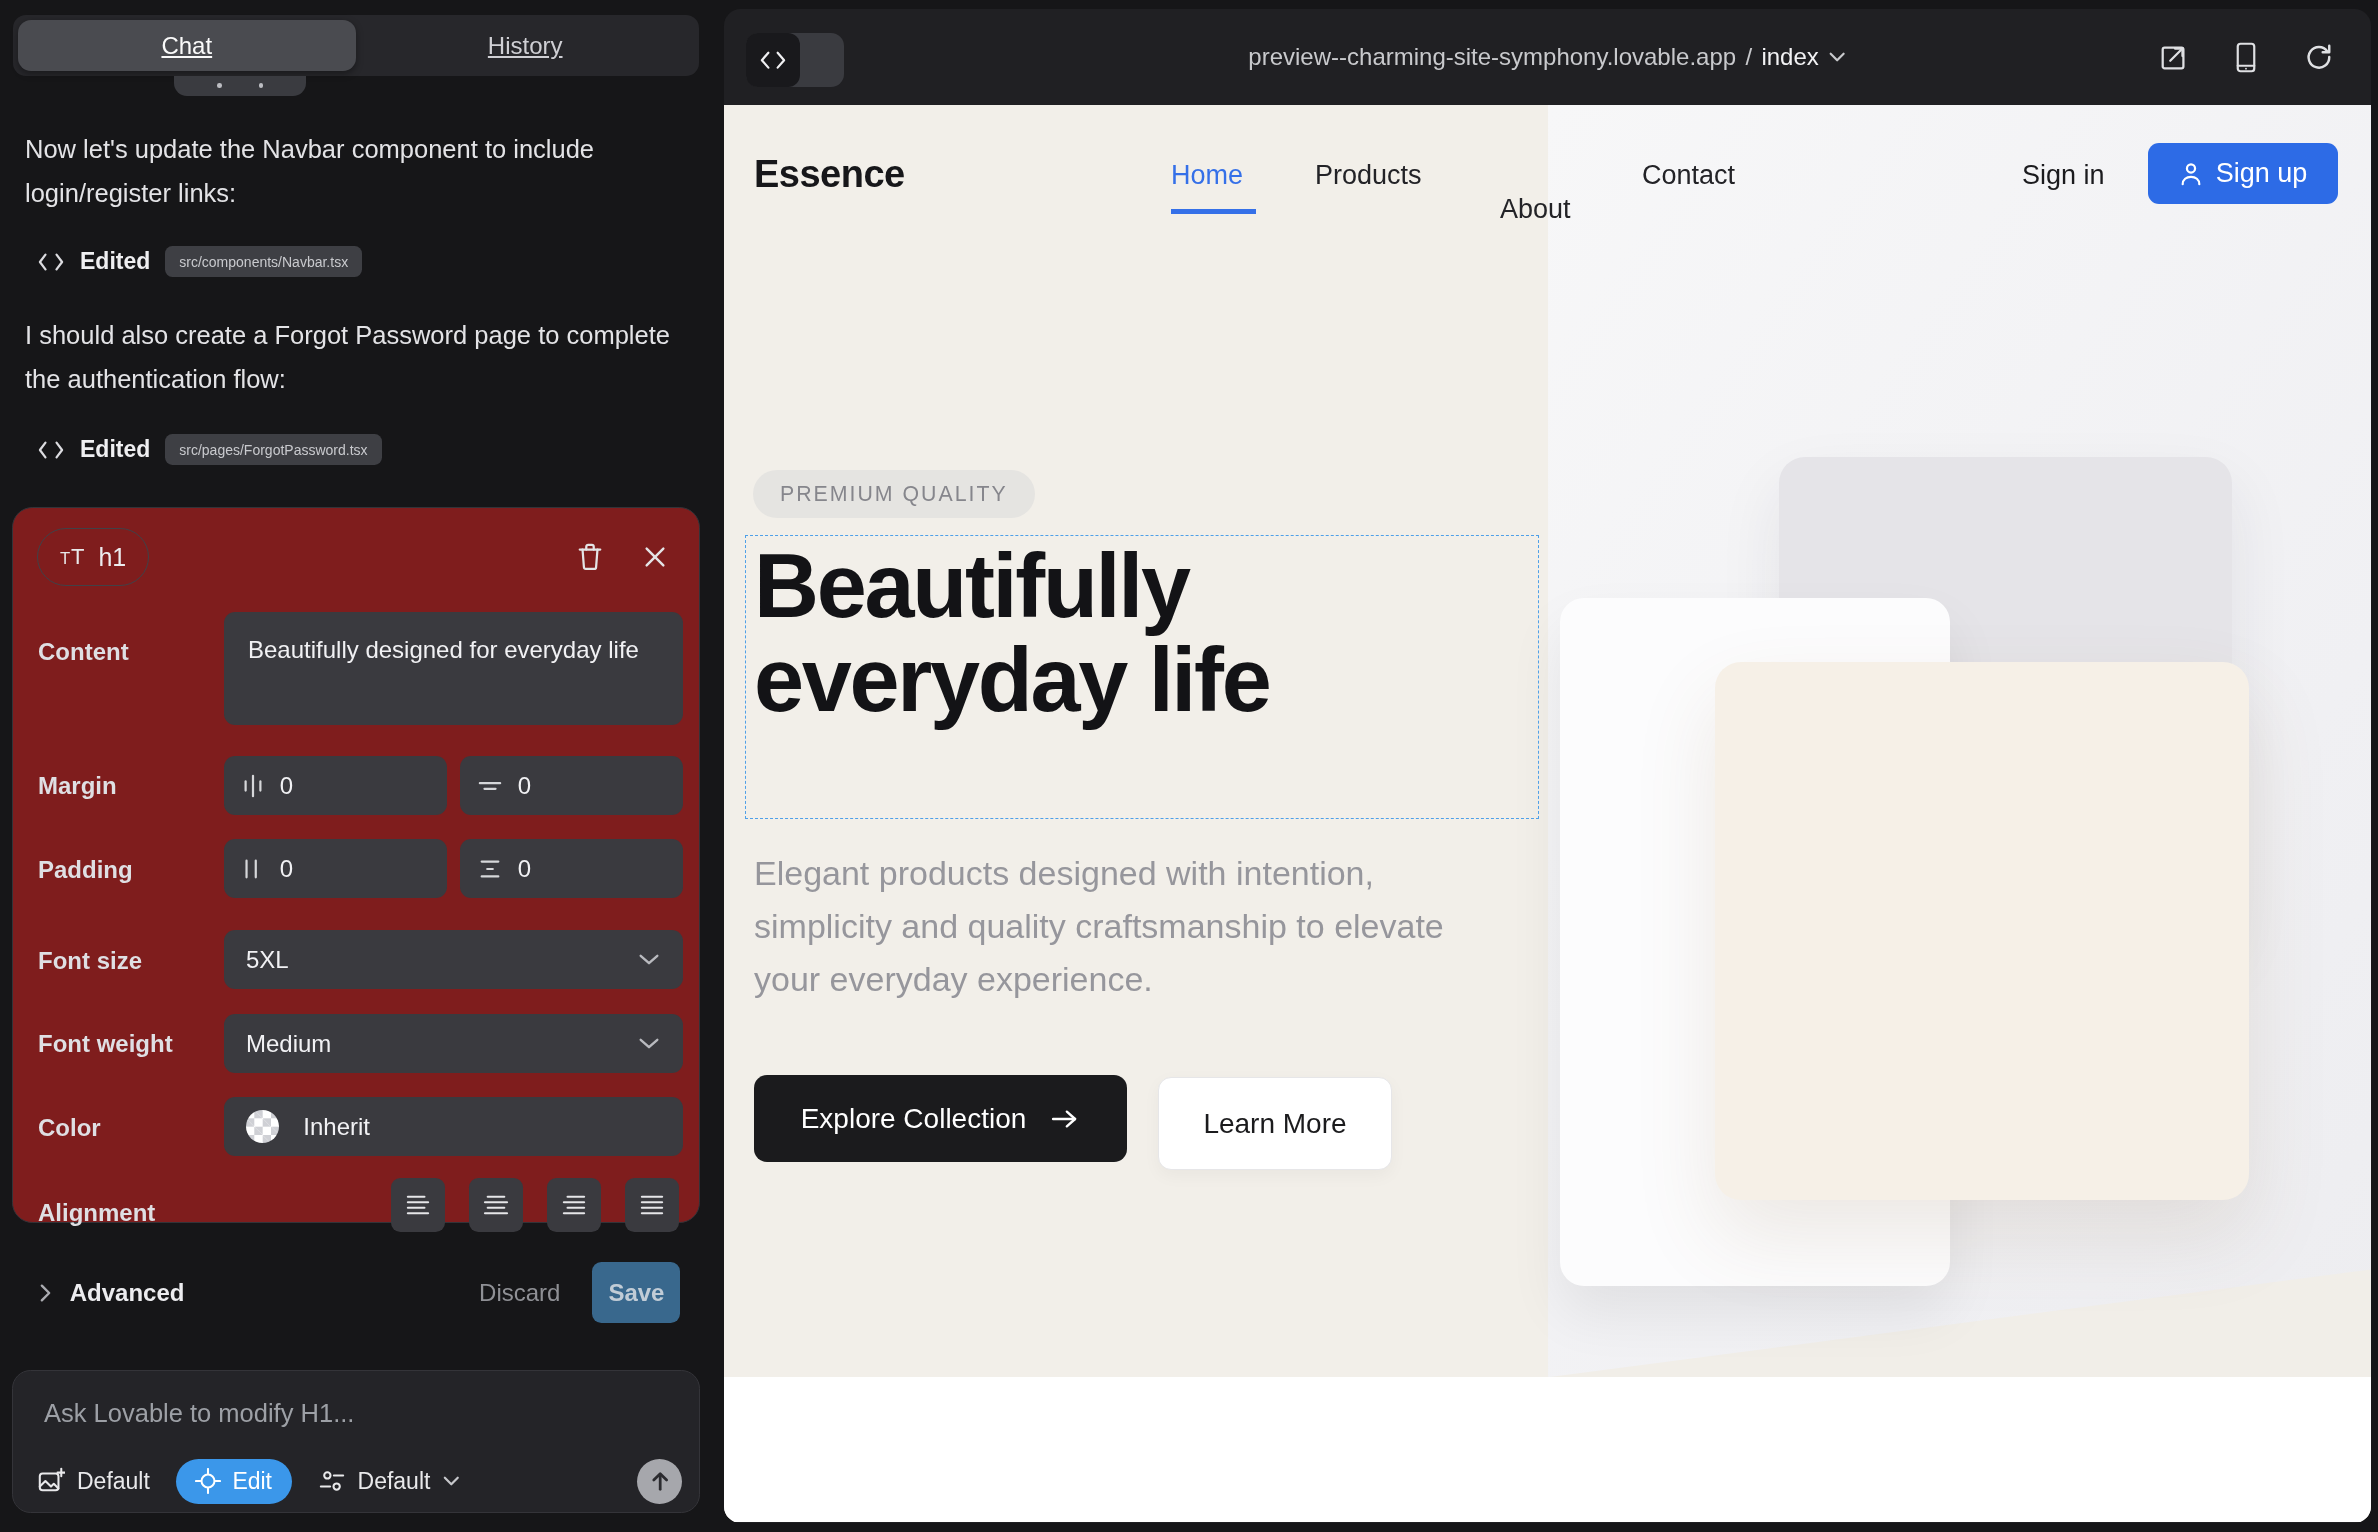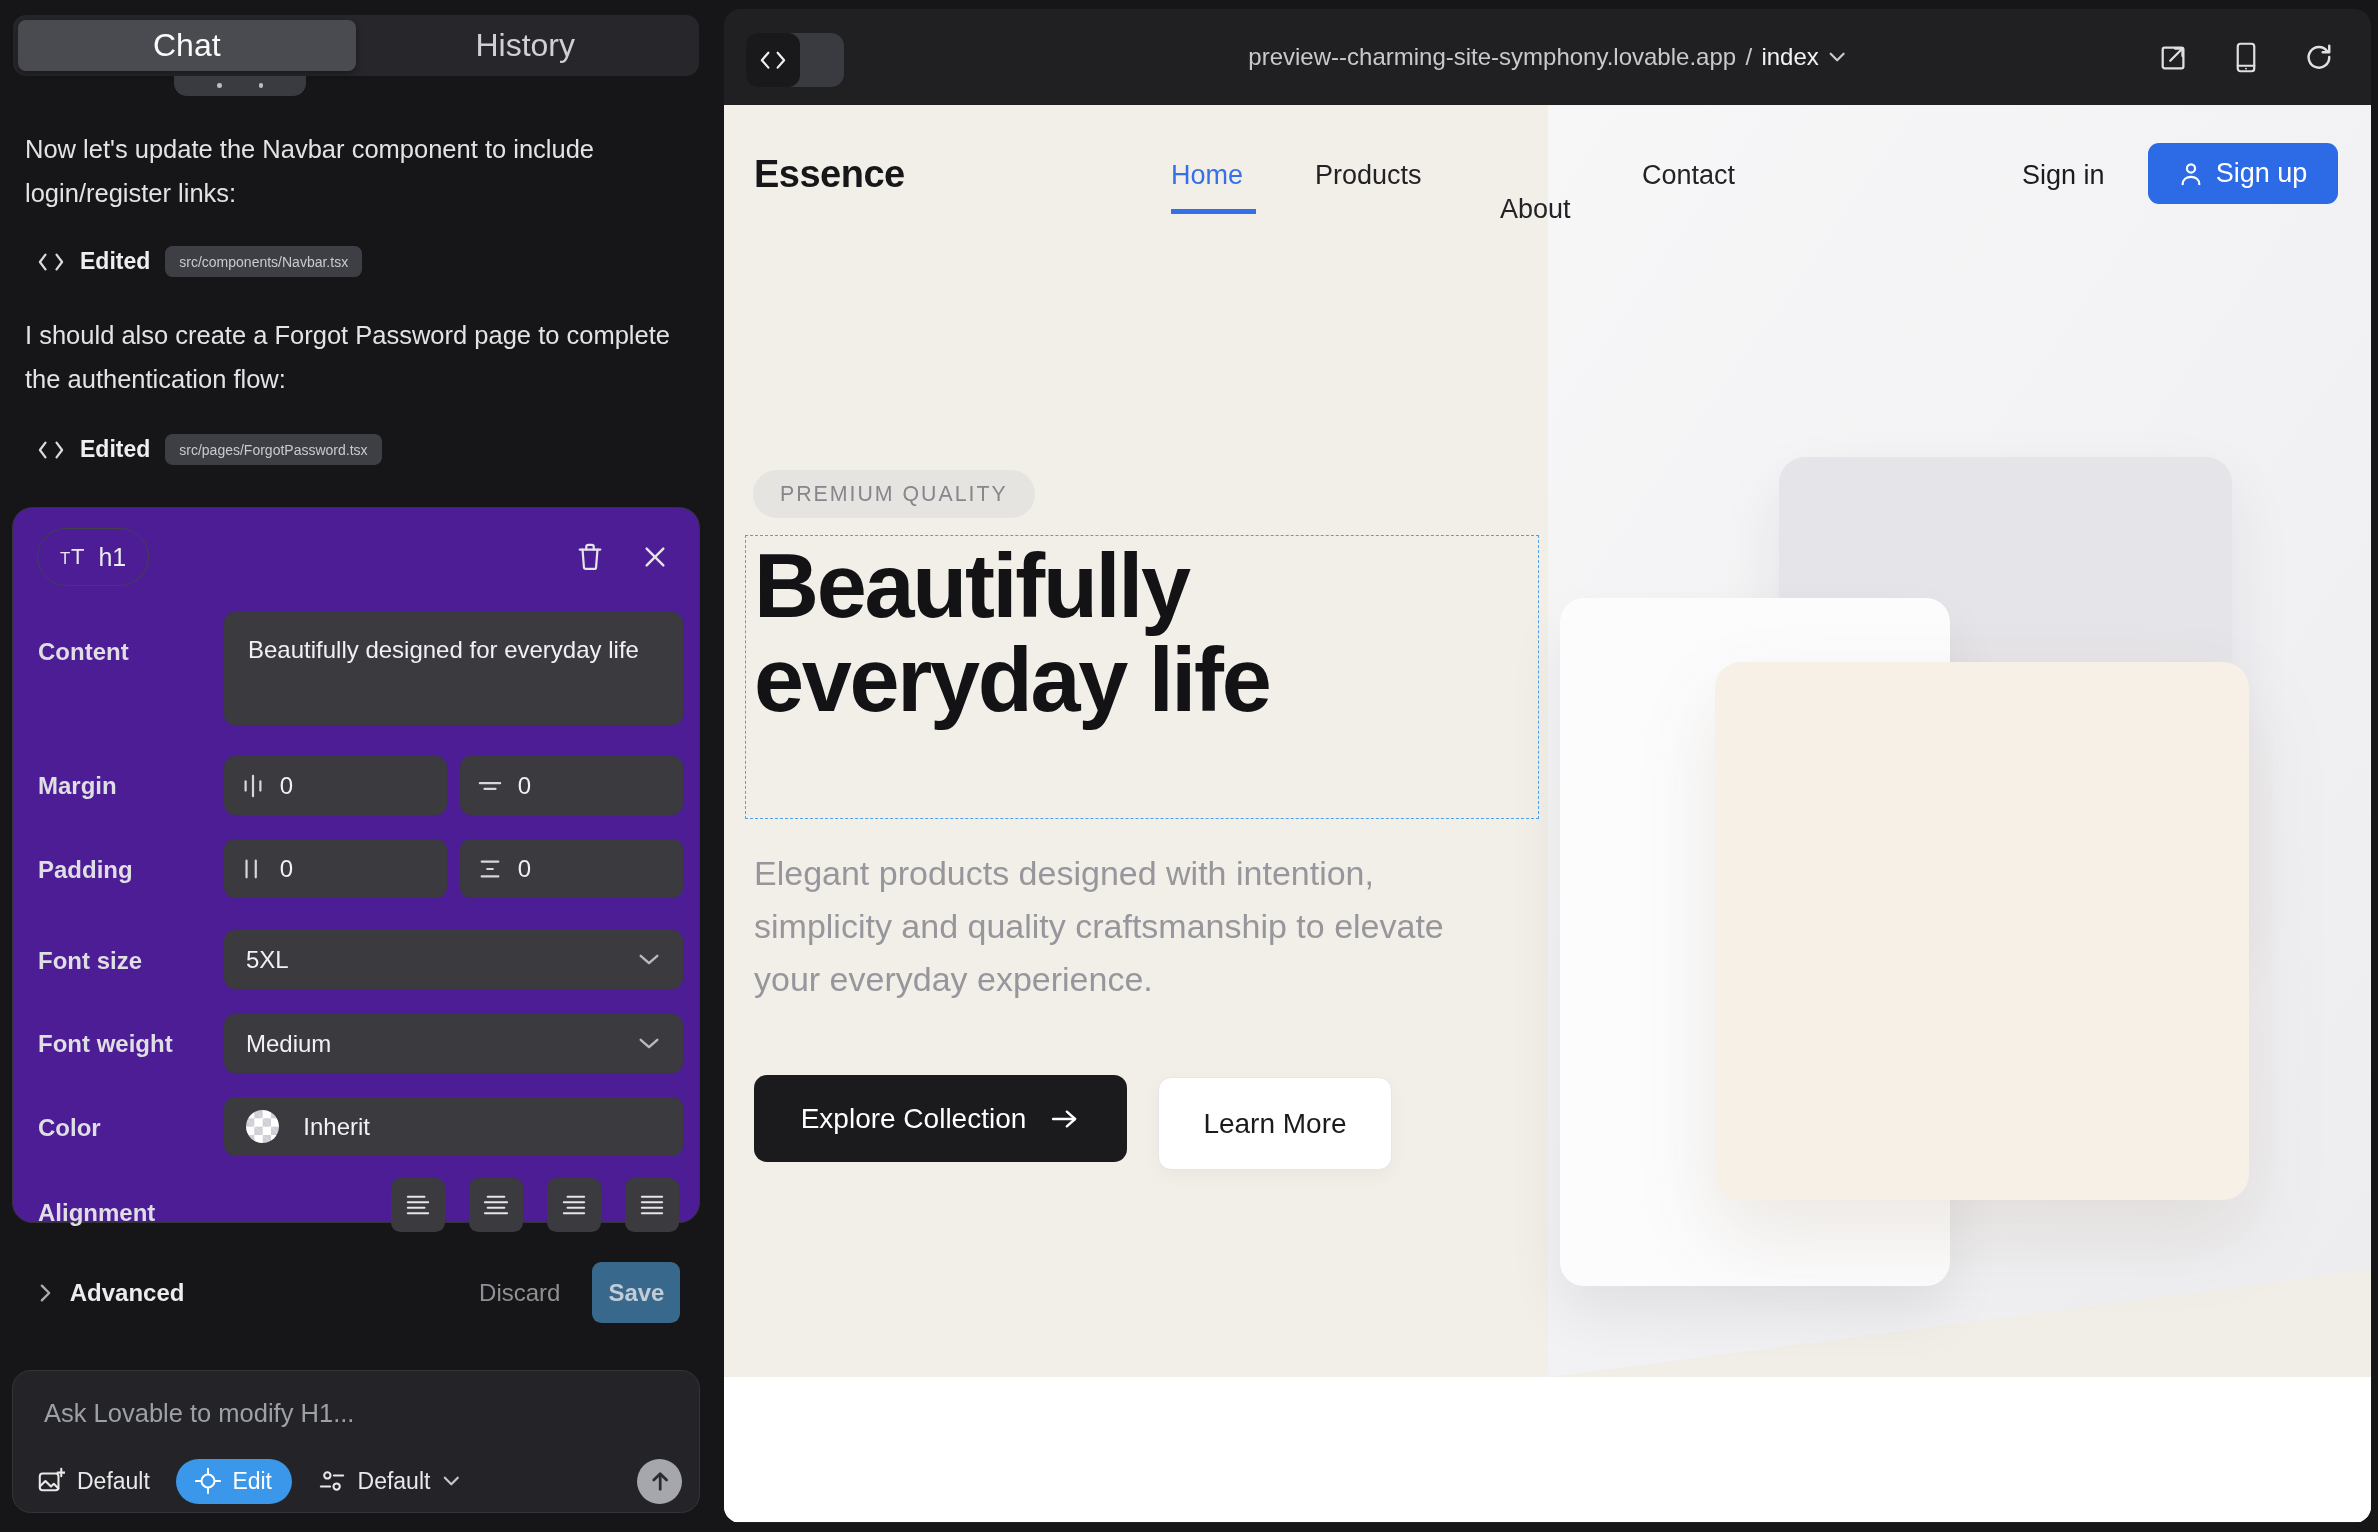--- a/index.html
+++ b/index.html
@@ -2,38 +2,38 @@
 <html style="font-size:15px"><head>
 <meta charset="utf-8">
 <style>
   * { margin:0; padding:0; box-sizing:border-box; }
   html,body { background:#0e0e10; }
   body { font-family:"Liberation Sans", sans-serif; }
   .app { position:relative; width:2378px; height:1532px; background:#161618; overflow:hidden; }
 
   
   .tabs { position:absolute; left:13px; top:15px; width:686px; height:61px; background:#27272b; border-radius:13px; display:flex; padding:4.6px; }
-  .tab { flex:1; display:flex; align-items:center; justify-content:center; font-size:32px; color:#cfcfd4; border-radius:8px; cursor:pointer; }
+  .tab { flex:1; display:flex; align-items:center; justify-content:center; font-size:24px; color:#cfcfd4; border-radius:13px; cursor:pointer;text-decoration:underline; }
   .tab.active { background:#4a4b50; color:#fafafa; box-shadow:0 2.8px 7.4px rgba(0,0,0,.35); }
 
   .peek-pill { position:absolute; left:174px; top:76px; width:132px; height:19.5px; background:#3a3b40; border-radius:0 0 13px 13px; display:flex; align-items:center; justify-content:center; gap:37px; }
   .peek-pill i { width:4.6px; height:4.6px; border-radius:50%; background:#bcbdc2; }
 
   .msg { position:absolute; left:25px; width:659px; font-size:25.5px; line-height:44px; color:#e3e3e6; }
   .msg-1 { top:127px; }
   .msg-2 { top:313px; }
 
   .edit-row { position:absolute; left:37px; display:flex; align-items:center; gap:15px; height:45px; }
   .edit-row-1 { top:239px; }
   .edit-row-2 { top:427px; }
   .edit-row .lbl { font-size:23px; font-weight:700; color:#efeff1; }
   .file-chip { background:#3e3f44; border-radius:7.4px; padding:7.4px 14px; font-size:14px; color:#c9cace; }
 
   
-  .panel { position:absolute; left:12px; top:507px; width:688px; height:716px; background:#4c1d95; border:0.9px solid #333338; border-radius:20.4px;text-decoration:underline; }
+  .panel { position:absolute; left:12px; top:507px; width:688px; height:716px; background:#7f1d1d; border:0.9px solid #333338; border-radius:20.4px;text-decoration:underline; }
   .panel-header { position:absolute; left:24px; right:24px; top:20.4px; height:58px; display:flex; align-items:center; }
   .tag-pill { display:flex; align-items:center; gap:13px; border:0.9px solid #414147; border-radius:927px; padding:0 22px; height:58px; color:#ececef; }
   .tag-pill .tt { font-size:22px; letter-spacing:0.9px; color:#e8e8ea; }
   .tag-pill .tt .sm { font-size:16.7px; }
   .tag-pill .tag { font-size:25px; }
   .panel-header .spacer { flex:1; }
   .icon-btn { width:41px; height:41px; display:flex; align-items:center; justify-content:center; cursor:pointer; }
   .icon-btn + .icon-btn { margin-left:24px; }
 
   .p-label { position:absolute; left:25px; font-size:24px; font-weight:600; color:#dfdfe3; }

